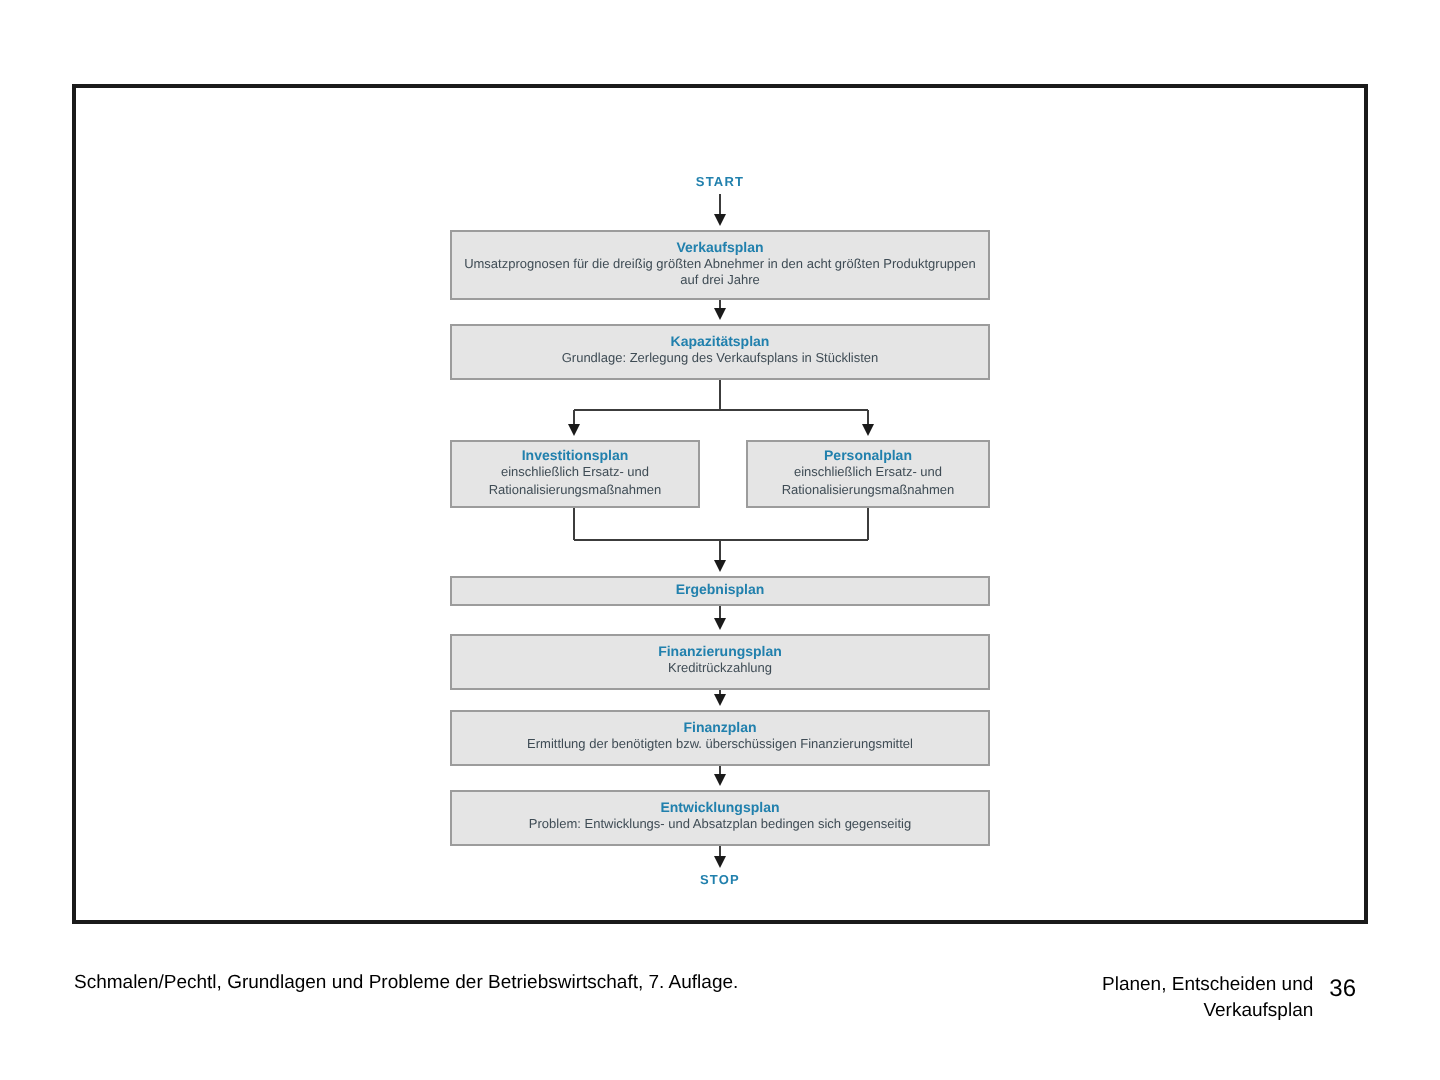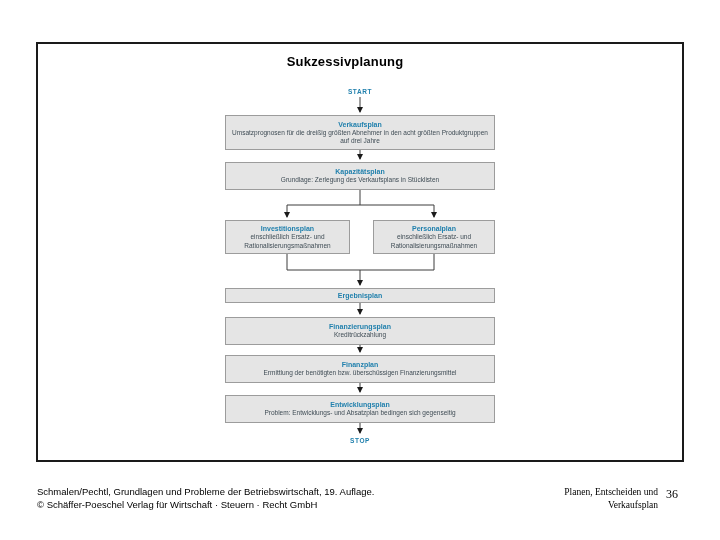--- a/index.html
+++ b/index.html
@@ -77,40 +77,38 @@
     line-height: 13px;
     color: #000000;
   }
   .footer-right {
     position: absolute;
     top: 486px;
     right: 42px;
     display: flex;
     align-items: flex-start;
     gap: 8px;
-    font-family: Liberation Serif, serif;
   }
   .footer-chapter {
     text-align: right;
     font-size: 9.5px;
     line-height: 13px;
     color: #000000;
   }
   .footer-page {
     font-size: 12px;
     color: #000000;
     margin-top: 1px;
   }
 </style>
 </head>
 <body>
 
 <div class="slide">
 
-  <div class="slide-title">Sukzessivplanung</div>
 
   <svg class="connectors" width="644" height="416" viewBox="0 0 644 416">
     <defs>
       <marker id="arrow" viewBox="0 0 6 6" refX="5" refY="3" markerWidth="6" markerHeight="6" orient="auto">
         <path d="M0,0 L6,3 L0,6 z" fill="#1a1a1a"></path>
       </marker>
     </defs>
     <g stroke="#3c3c3c" stroke-width="1" fill="none">
       <line x1="322" y1="53" x2="322" y2="68" marker-end="url(#arrow)"></line>
       <line x1="322" y1="106" x2="322" y2="115" marker-end="url(#arrow)"></line>
@@ -169,22 +167,21 @@
   <div class="node" style="left:187px; top:351px; width:270px; height:28px;">
     <div class="node-title">Entwicklungsplan</div>
     <div class="node-body">Problem: Entwicklungs- und Absatzplan bedingen sich gegenseitig</div>
   </div>
 
   <div class="terminal" style="left:292px; top:393px;">STOP</div>
 
 </div>
 
 <div class="footer-left">
-  <div>Schmalen/Pechtl, Grundlagen und Probleme der Betriebswirtschaft, 19. Auflage.</div>
-  <div>© Schäffer-Poeschel Verlag für Wirtschaft · Steuern · Recht GmbH</div>
+  <div>Schmalen/Pechtl, Grundlagen und Probleme der Betriebswirtschaft, 7. Auflage.</div>
 </div>
 
 <div class="footer-right">
   <div class="footer-chapter">
     <div>Planen, Entscheiden und</div>
     <div>Verkaufsplan</div>
   </div>
   <div class="footer-page">36</div>
 </div>
 

